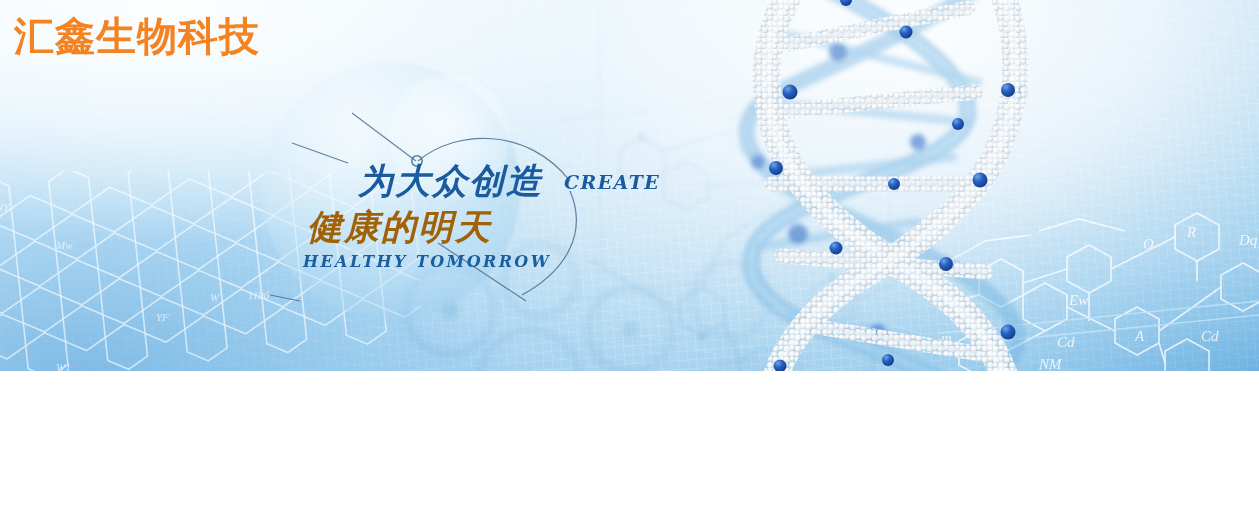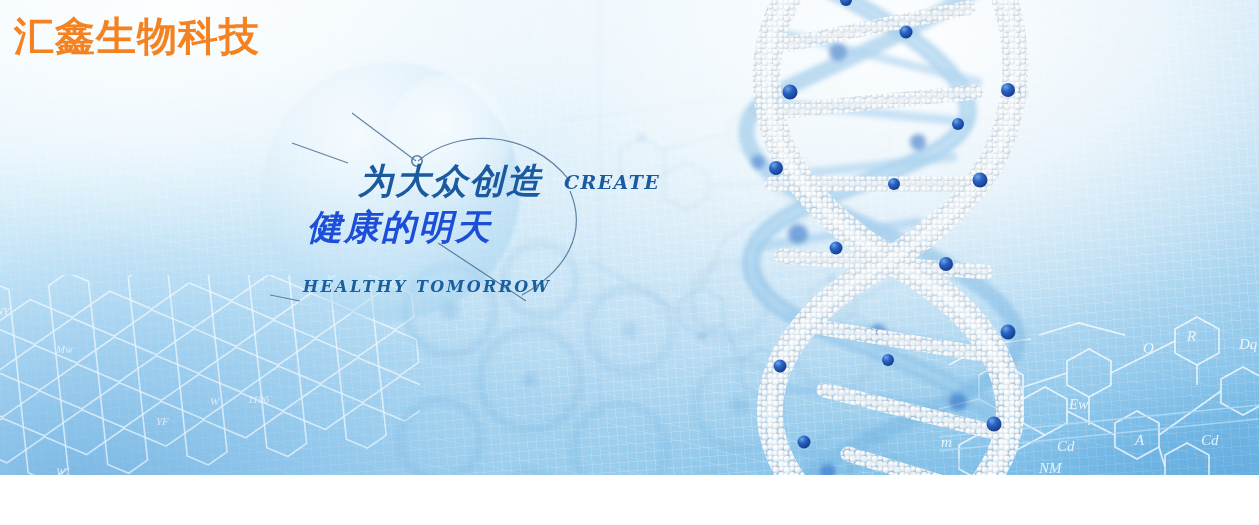--- a/index.html
+++ b/index.html
@@ -3,21 +3,21 @@
 <meta charset="utf-8">
 <style>
   html, body {
     margin: 0;
     padding: 0;
     background: #ffffff;
   }
   #banner {
     position: relative;
     width: 1259px;
-    height: 475px;
+    height: 371px;
     overflow: hidden;
     font-family: "Liberation Sans", sans-serif;
     background: #dff0fa;
   }
 
   
   .bg-base {
     position: absolute;
     inset: 0;
     background:
@@ -201,39 +201,38 @@
     font-weight: bold;
     letter-spacing: 1.4px;
     font-family: "DejaVu Serif", "Liberation Serif", serif;
     white-space: nowrap;
   }
   .slogan-cn-2 {
     position: absolute;
     left: 307px;
     top: 204px;
     font-size: 35px;
-    color: #1d4ed8;
+    color: #a16207;
     font-style: italic;
     font-weight: bold;
     letter-spacing: 2px;
     font-family: "DejaVu Serif", "Liberation Serif", serif;
     white-space: nowrap;
   }
   .slogan-en-2 {
     position: absolute;
     left: 303px;
     top: 252px;
     font-size: 16px;
     color: #1B5E9E;
     font-style: italic;
     font-weight: bold;
     letter-spacing: 2.4px;
     font-family: "DejaVu Serif", "Liberation Serif", serif;
     white-space: nowrap;
-    margin-top: 25px;
   }
 </style>
 </head>
 <body>
 
 <div id="banner">
 
   <div class="bg-base"></div>
   <div class="bg-grid"></div>
   <div class="bg-grid-2"></div>

